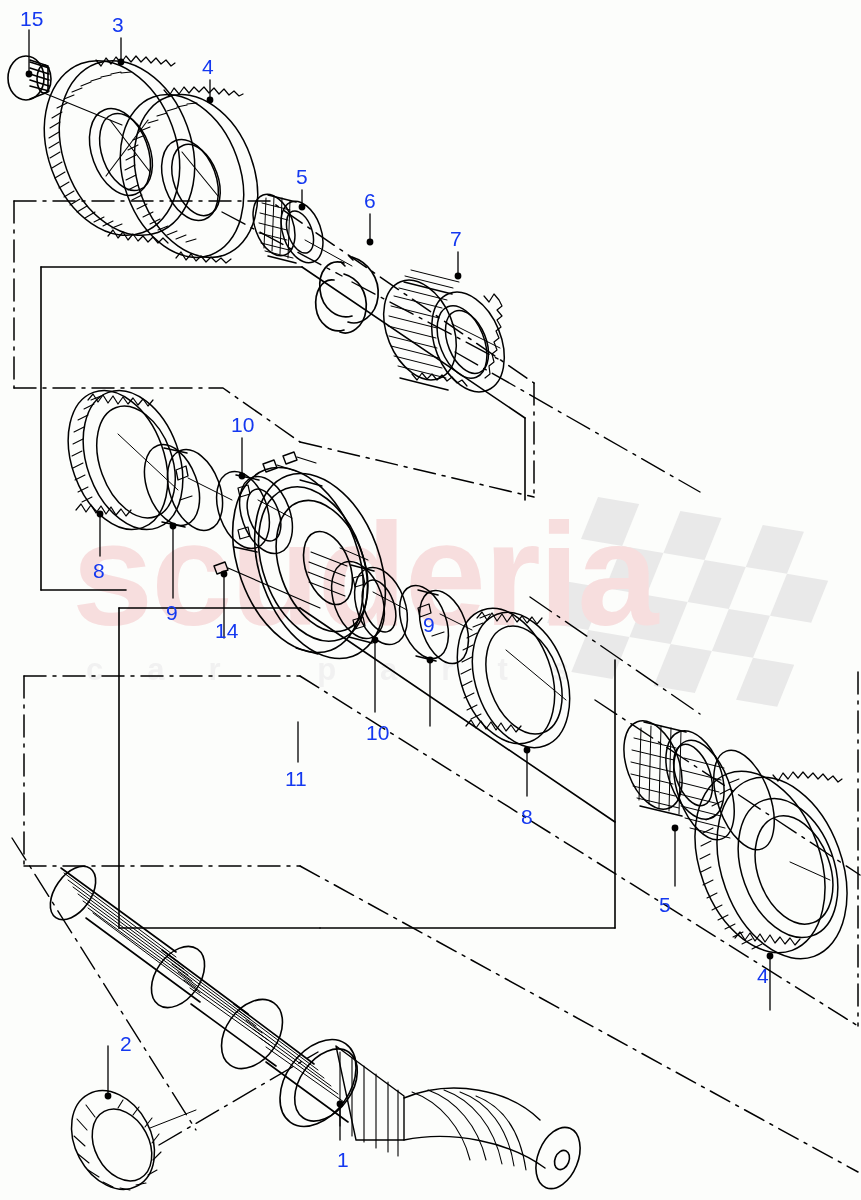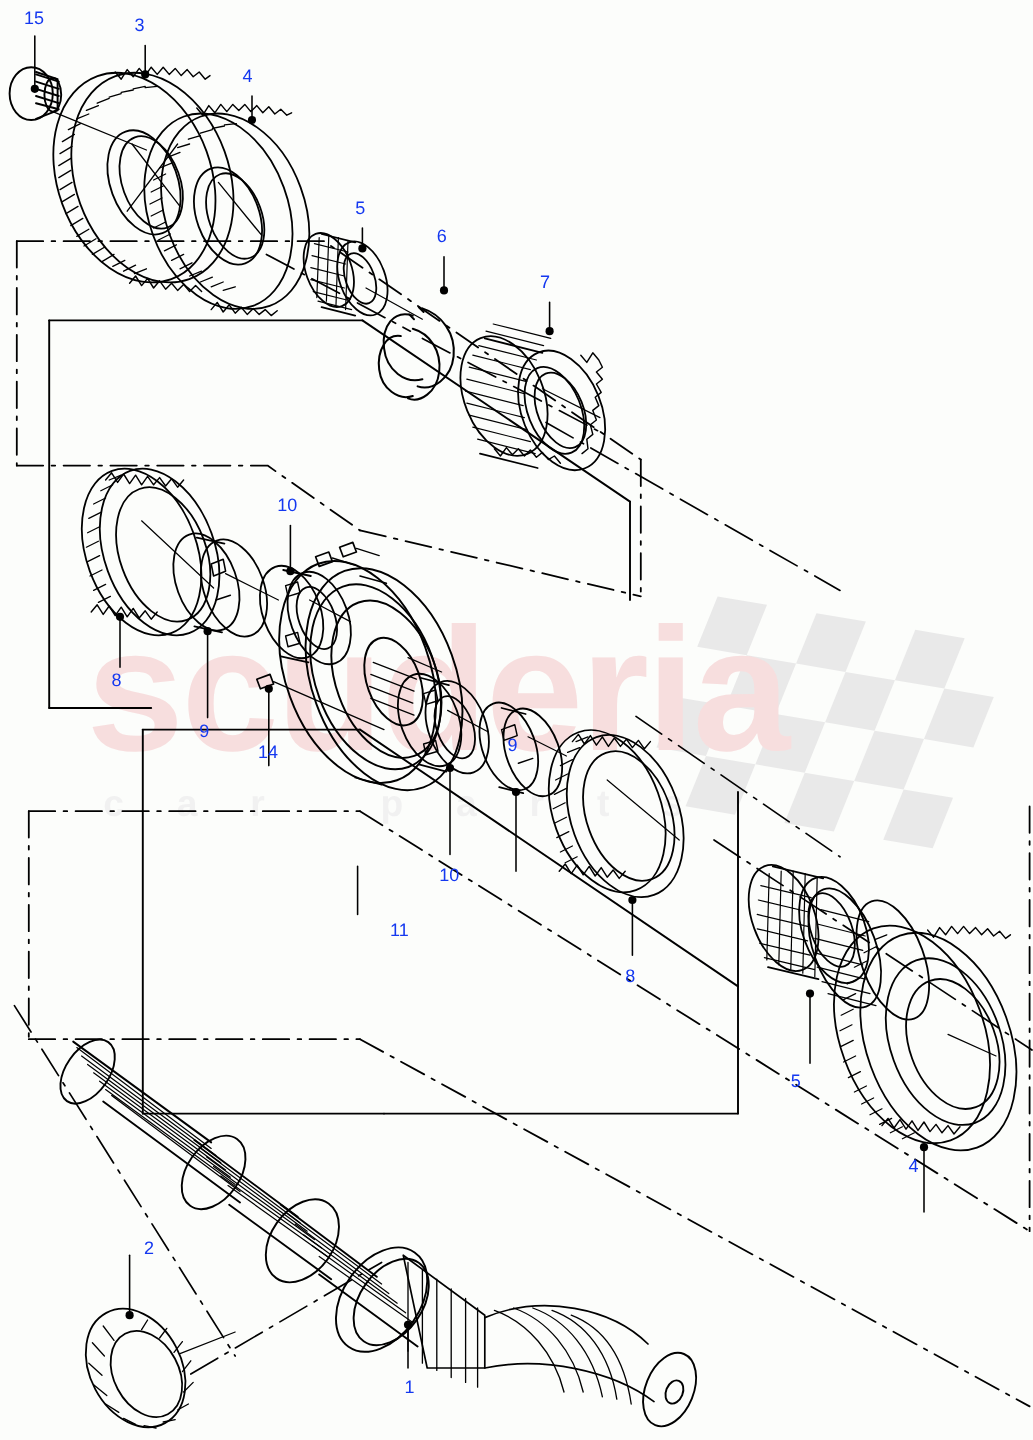--- a/index.html
+++ b/index.html
@@ -19,21 +19,21 @@
   #art {
     position: absolute;
     left: 0; top: 0;
     width: 861px; height: 1200px;
   }
   .wm-layer { position: absolute; left:0; top:0; width:861px; height:1200px; pointer-events:none; }
   .label {
     position: absolute;
     color: #1438f0;
     font-family: "Liberation Sans", sans-serif;
-    font-size: 15px;
+    font-size: 21px;
     font-weight: 400;
     line-height: 1;
     white-space: nowrap;
     user-select: none;
   }
 </style>
 </head>
 <body>
 
 <div id="canvas">
@@ -456,21 +456,21 @@
   <div class="label" style="left:364px; top:190px;">6</div>
   <div class="label" style="left:450px; top:228px;">7</div>
 
   <div class="label" style="left:93px;  top:560px;">8</div>
   <div class="label" style="left:166px; top:602px;">9</div>
   <div class="label" style="left:231px; top:414px;">10</div>
   <div class="label" style="left:215px; top:620px;">14</div>
   <div class="label" style="left:366px; top:722px;">10</div>
   <div class="label" style="left:423px; top:614px;">9</div>
   <div class="label" style="left:521px; top:806px;">8</div>
-  <div class="label" style="left:285px; top:768px;margin-left:40px;">11</div>
+  <div class="label" style="left:285px; top:768px;">11</div>
 
   <div class="label" style="left:659px; top:894px;">5</div>
   <div class="label" style="left:757px; top:965px;">4</div>
 
   <div class="label" style="left:120px; top:1033px;">2</div>
   <div class="label" style="left:337px; top:1149px;">1</div>
 
 </div>
 
 </body></html>

